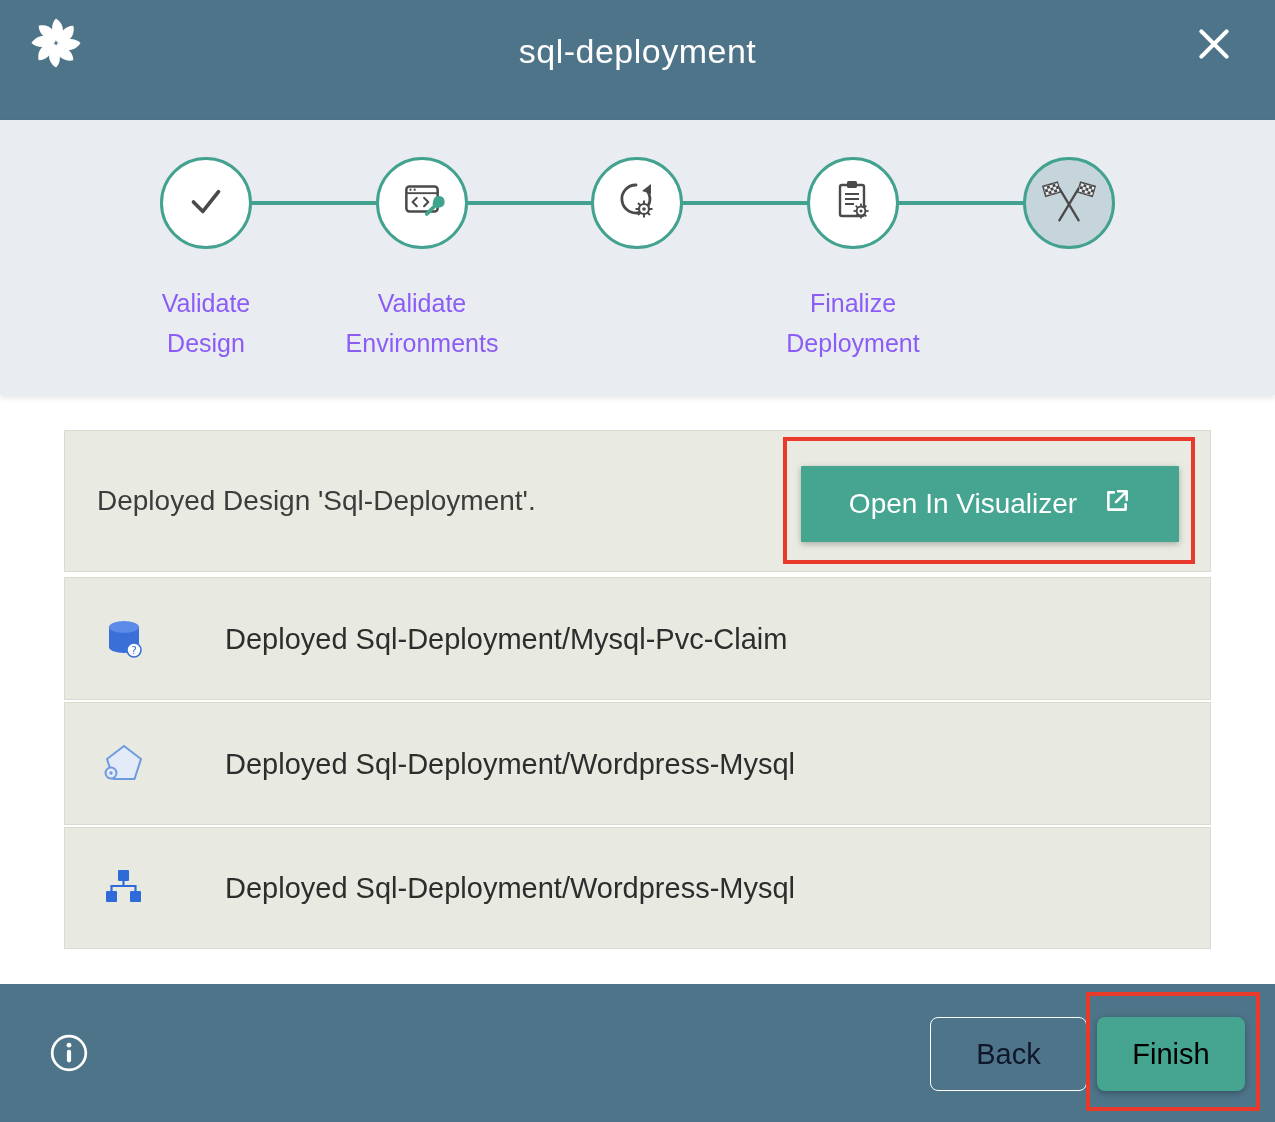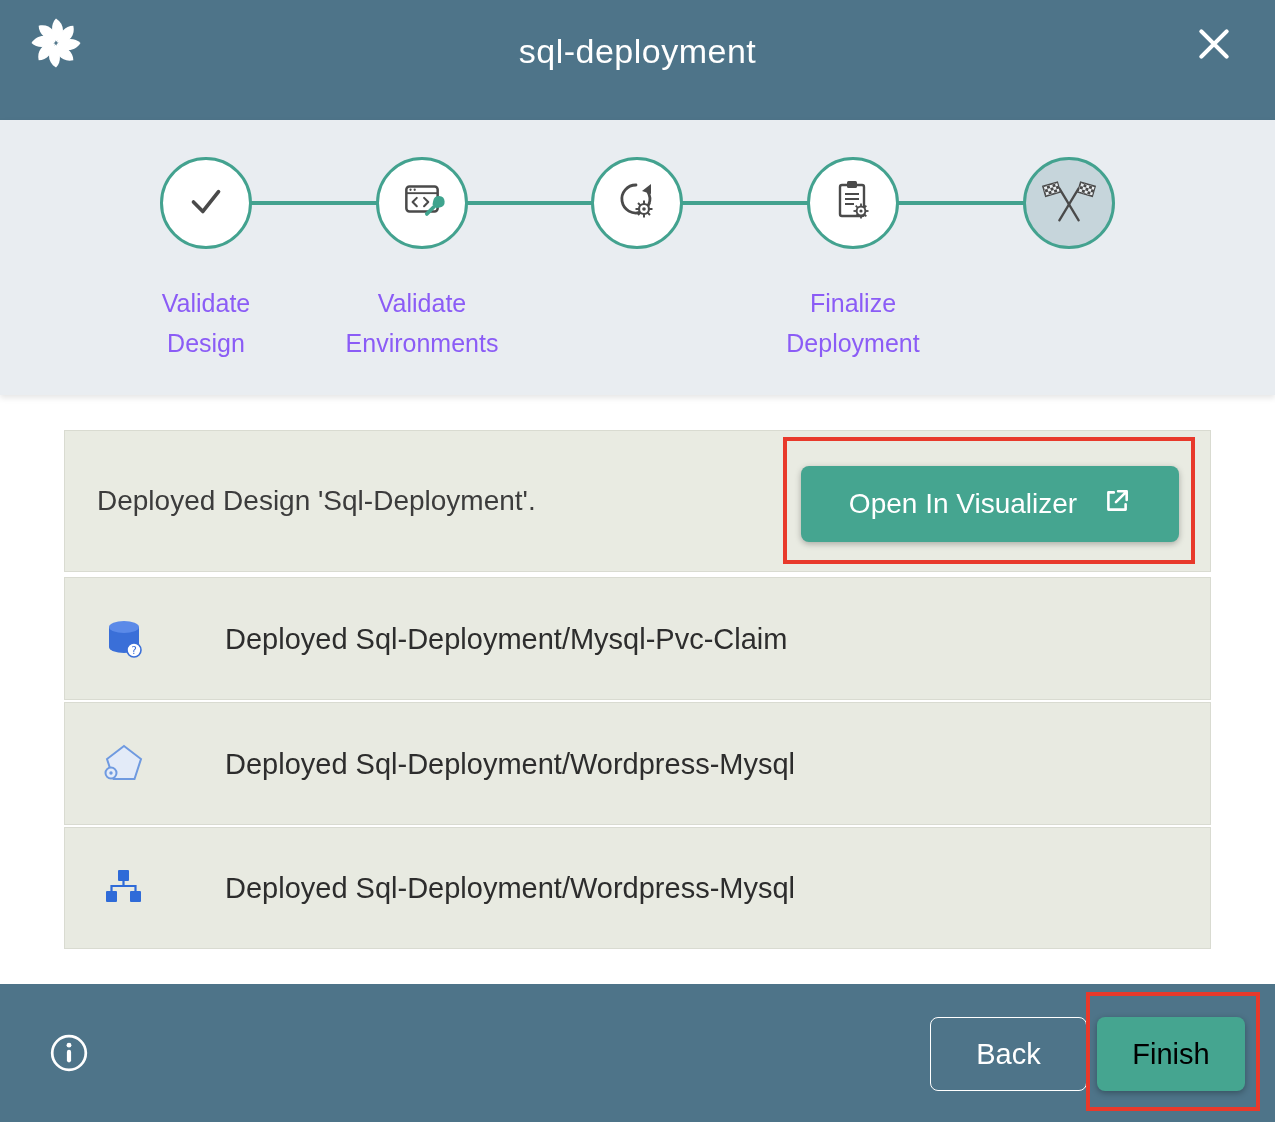--- a/index.html
+++ b/index.html
@@ -19,31 +19,31 @@
   .step-circle { position:absolute; top:37px; width:92px; height:92px; border:3px solid #43a28f; border-radius:50%;
                  background:#ffffff; display:flex; align-items:center; justify-content:center; }
   .step-circle.active { background:#c6d5db; }
   .step-label { position:absolute; top:163px; width:240px; text-align:center; font-size:25px; color:#8b5cf6;
                 line-height:40px; white-space:pre-line; }
 
   
   .design-row { position:absolute; left:64px; top:430px; width:1147px; height:142px; background:#e9ebe2; border:1px solid #d9dbd1; }
   .design-text { position:absolute; left:32px; top:50%; transform:translateY(-50%); font-size:28px; color:#3c3c3c; }
   .visualizer-btn { position:absolute; left:736px; top:35px; width:378px; height:76px; background:#45a590; color:#ffffff;
-                    font-size:28px; font-family:inherit; border:none; border-radius:8px; display:flex; align-items:center;
+                    font-size:28px; font-family:inherit; border:none; border-radius:1px; display:flex; align-items:center;
                     justify-content:center; gap:26px; cursor:pointer; box-shadow:0 2px 6px rgba(0,0,0,.28); }
   .deploy-row { position:absolute; left:64px; width:1147px; height:123px; background:#e8eae1; border:1px solid #d9dbd1; }
   .row-icon { position:absolute; left:36px; top:50%; transform:translateY(-50%); width:48px; height:48px; }
   .row-text { position:absolute; left:112px; top:50%; transform:translateY(-50%); font-size:29px; color:#2d2d2d;margin-left:48px; }
 
   
   .footer { position:absolute; left:0; top:984px; width:100%; height:138px; background:#4e7489; }
   .info-btn { position:absolute; left:48px; top:48px; width:42px; height:42px; background:none; border:none; cursor:pointer; }
   .back-btn { position:absolute; left:930px; top:33px; width:157px; height:74px; background:transparent; border:1.5px solid #ffffff;
-              border-radius:8px; color:#ffffff; font-size:29px; font-family:inherit; cursor:pointer; }
+              border-radius:8px; color:#0f172a; font-size:29px; font-family:inherit; cursor:pointer; }
   .finish-btn { position:absolute; left:1097px; top:33px; width:148px; height:74px; background:#45a590; border:none;
                 border-radius:8px; color:#000000; font-size:29px; font-family:inherit; cursor:pointer; box-shadow:0 2px 6px rgba(0,0,0,.30); }
 
   
   .annotation { position:absolute; border:4px solid #e8392b; pointer-events:none; z-index:20; }
   .ann-visualizer { left:783px; top:437px; width:412px; height:127px; }
   .ann-finish { left:1086px; top:992px; width:174px; height:119px; }
 </style>
 </head>
 <body>

